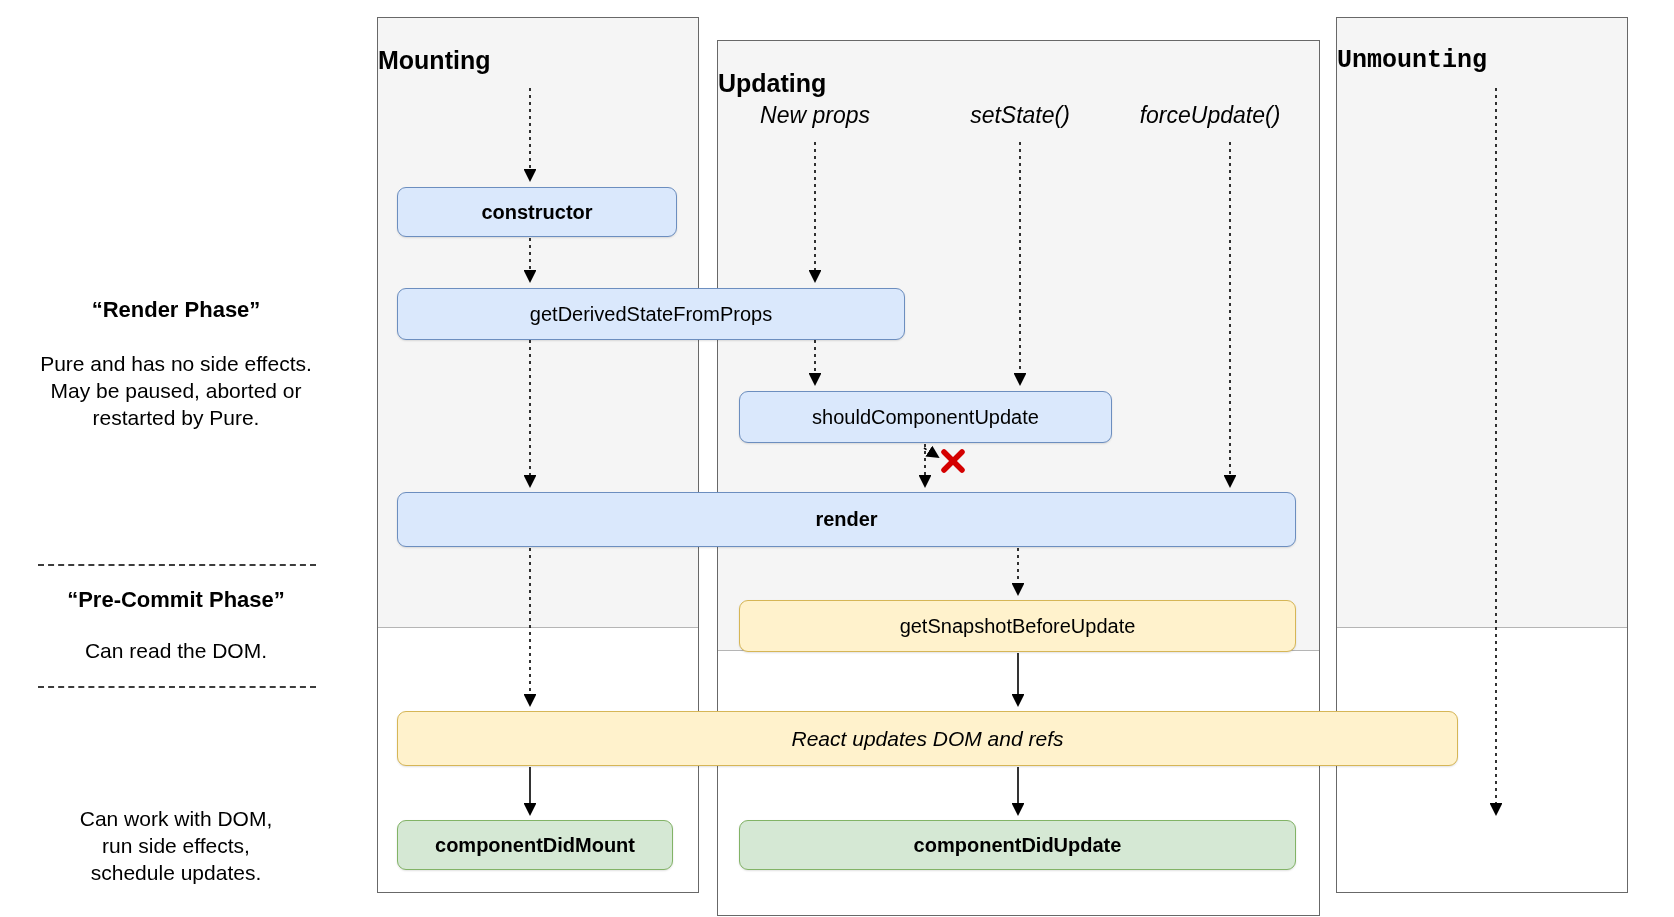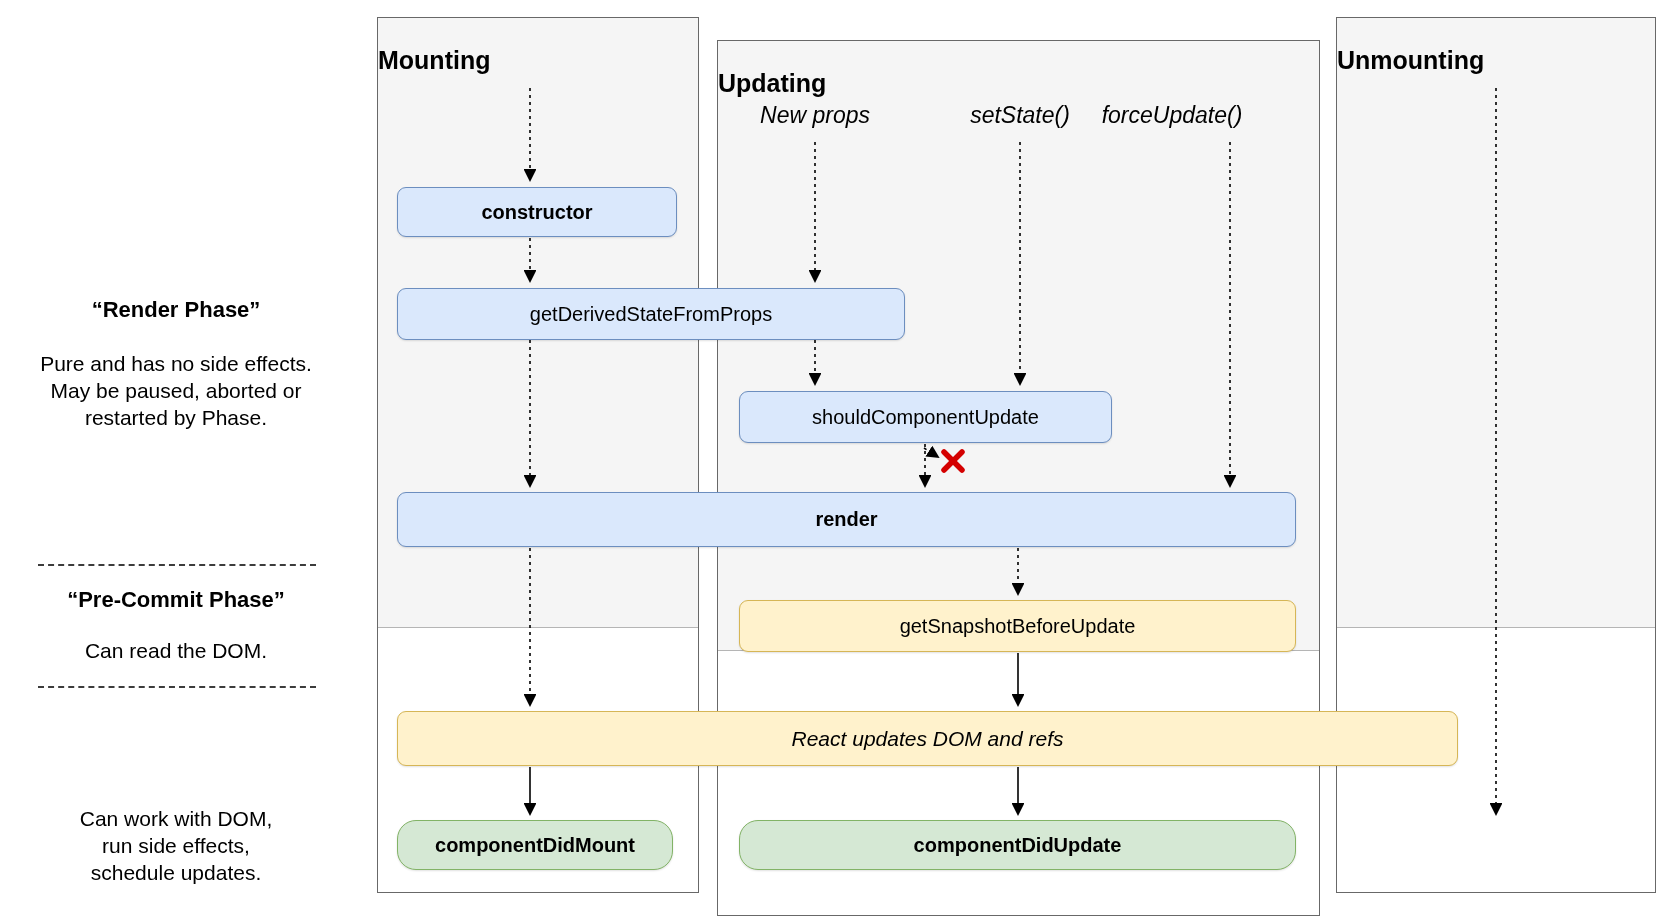--- a/index.html
+++ b/index.html
@@ -32,34 +32,34 @@
   #arrow-layer{position:absolute;left:0;top:0;z-index:2;pointer-events:none;}
   
   .node{
     position:absolute;z-index:4;display:flex;align-items:center;justify-content:center;
     border-radius:9px;font-size:20px;box-sizing:border-box;
     border:1px solid;box-shadow:0 1px 2px rgba(0,0,0,0.12);
     cursor:pointer;
   }
   .node.blue{background:var(--lifecycle-method-fill);border-color:var(--lifecycle-method-border);}
   .node.yellow{background:var(--dom-update-fill);border-color:var(--dom-update-border);cursor:default;}
-  .node.green{background:var(--commit-method-fill);border-color:var(--commit-method-border);border-radius:19px;}
+  .node.green{background:var(--commit-method-fill);border-color:var(--commit-method-border);}
   .node.bold{font-weight:bold;}
   .node.italic{font-style:italic;font-size:21px;}
 </style>
 </head>
 <body>
 
 <div id="stage">
 
   <div class="phase-text phase-title" style="top:297px;">“Render Phase”</div>
   <div class="phase-text phase-body" style="top:350px;">
     <div>Pure and has no side effects.</div>
     <div>May be paused, aborted or</div>
-    <div>restarted by Phase.</div>
+    <div>restarted by Pure.</div>
   </div>
 
   <div class="phase-divider" style="top:564px;"></div>
 
   <div class="phase-text phase-title" style="top:587px;">“Pre-Commit Phase”</div>
   <div class="phase-text phase-body" style="top:637px;">
     <div>Can read the DOM.</div>
   </div>
 
   <div class="phase-divider" style="top:686px;"></div>
@@ -73,28 +73,28 @@
   <div class="column" style="left:377px;width:322px;">
     <div class="render-zone"></div>
     <div class="column-title">Mounting</div>
   </div>
 
   <div class="column" style="left:717px;width:603px;margin-top:23px;">
     <div class="render-zone"></div>
     <div class="column-title">Updating</div>
   </div>
 
-  <div class="column" style="left:1336px;width:320px;">
+  <div class="column" style="left:1336px;width:292px;font-family:Liberation Mono, monospace;">
     <div class="render-zone"></div>
     <div class="column-title">Unmounting</div>
   </div>
 
   <div class="trigger-label" style="left:815px;">New props</div>
   <div class="trigger-label" style="left:1020px;">setState()</div>
-  <div class="trigger-label" style="left:1172px;">forceUpdate()</div>
+  <div class="trigger-label" style="left:1210px;">forceUpdate()</div>
 
   <svg id="arrow-layer" width="1674" height="917" viewBox="0 0 1674 917">
     <defs>
       <marker id="arrow" viewBox="0 0 10 10" refX="8.5" refY="5" markerWidth="8" markerHeight="8" orient="auto-start-reverse">
         <path d="M0,0 L10,5 L0,10 z" fill="#000"></path>
       </marker>
     </defs>
 
     <line x1="530" y1="88" x2="530" y2="180" stroke="#000" stroke-width="1.6" stroke-dasharray="3 4" marker-end="url(#arrow)"></line>
     <line x1="530" y1="238" x2="530" y2="281" stroke="#000" stroke-width="1.6" stroke-dasharray="3 4" marker-end="url(#arrow)"></line>

